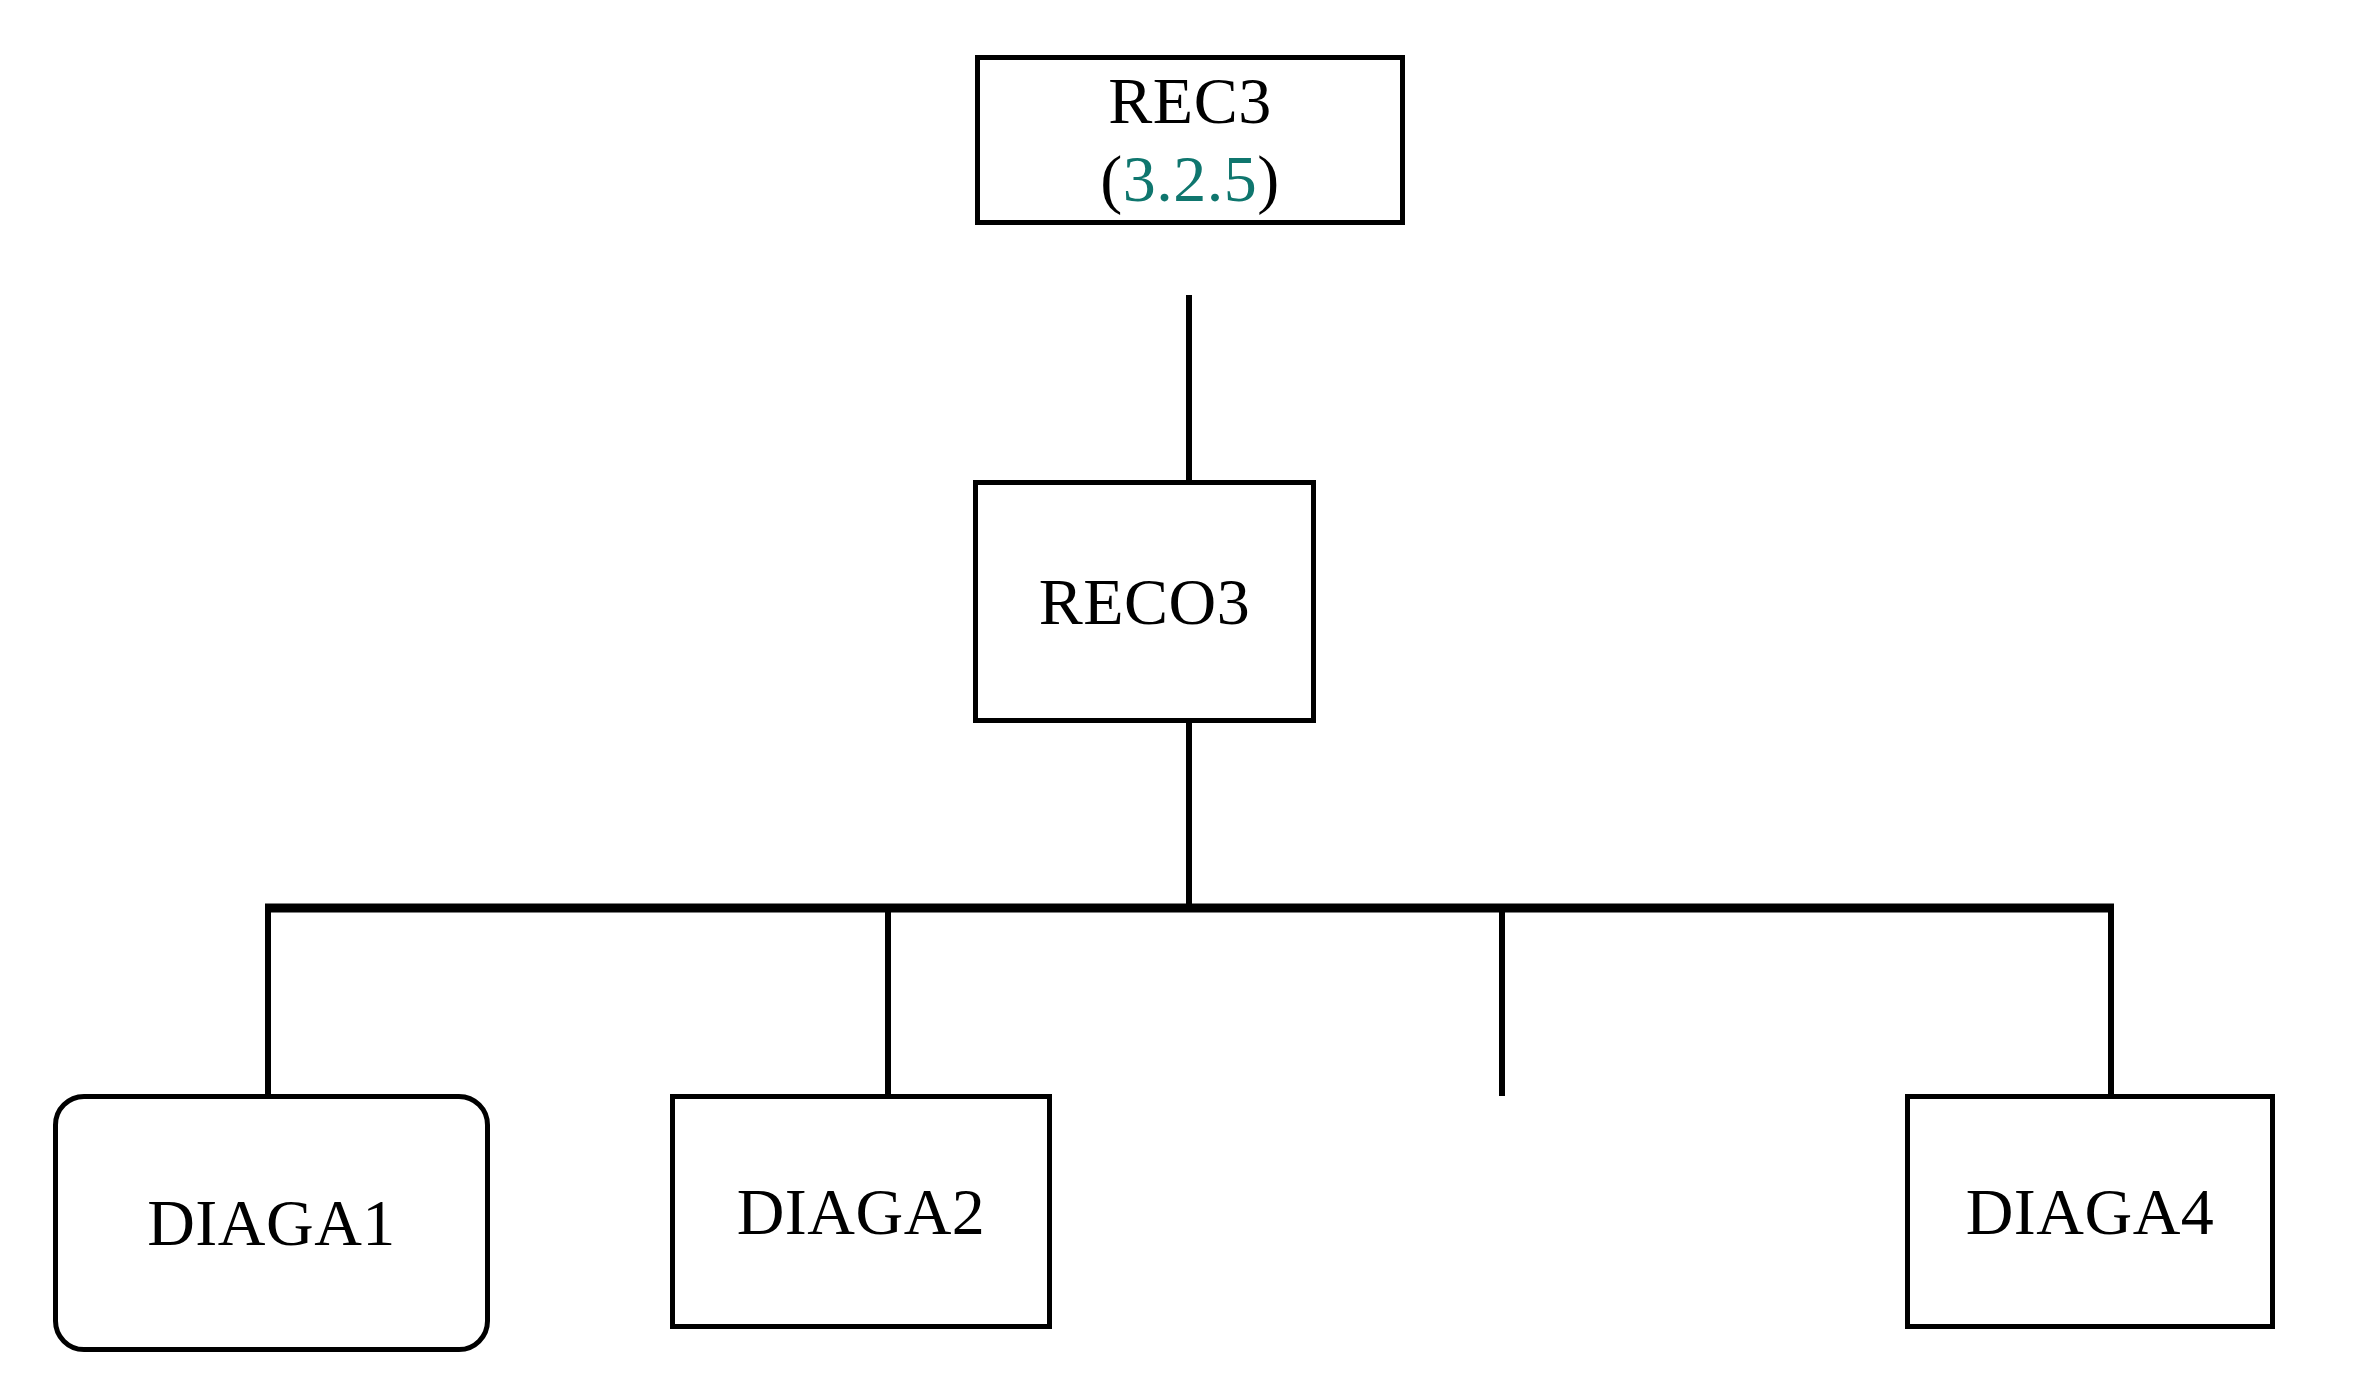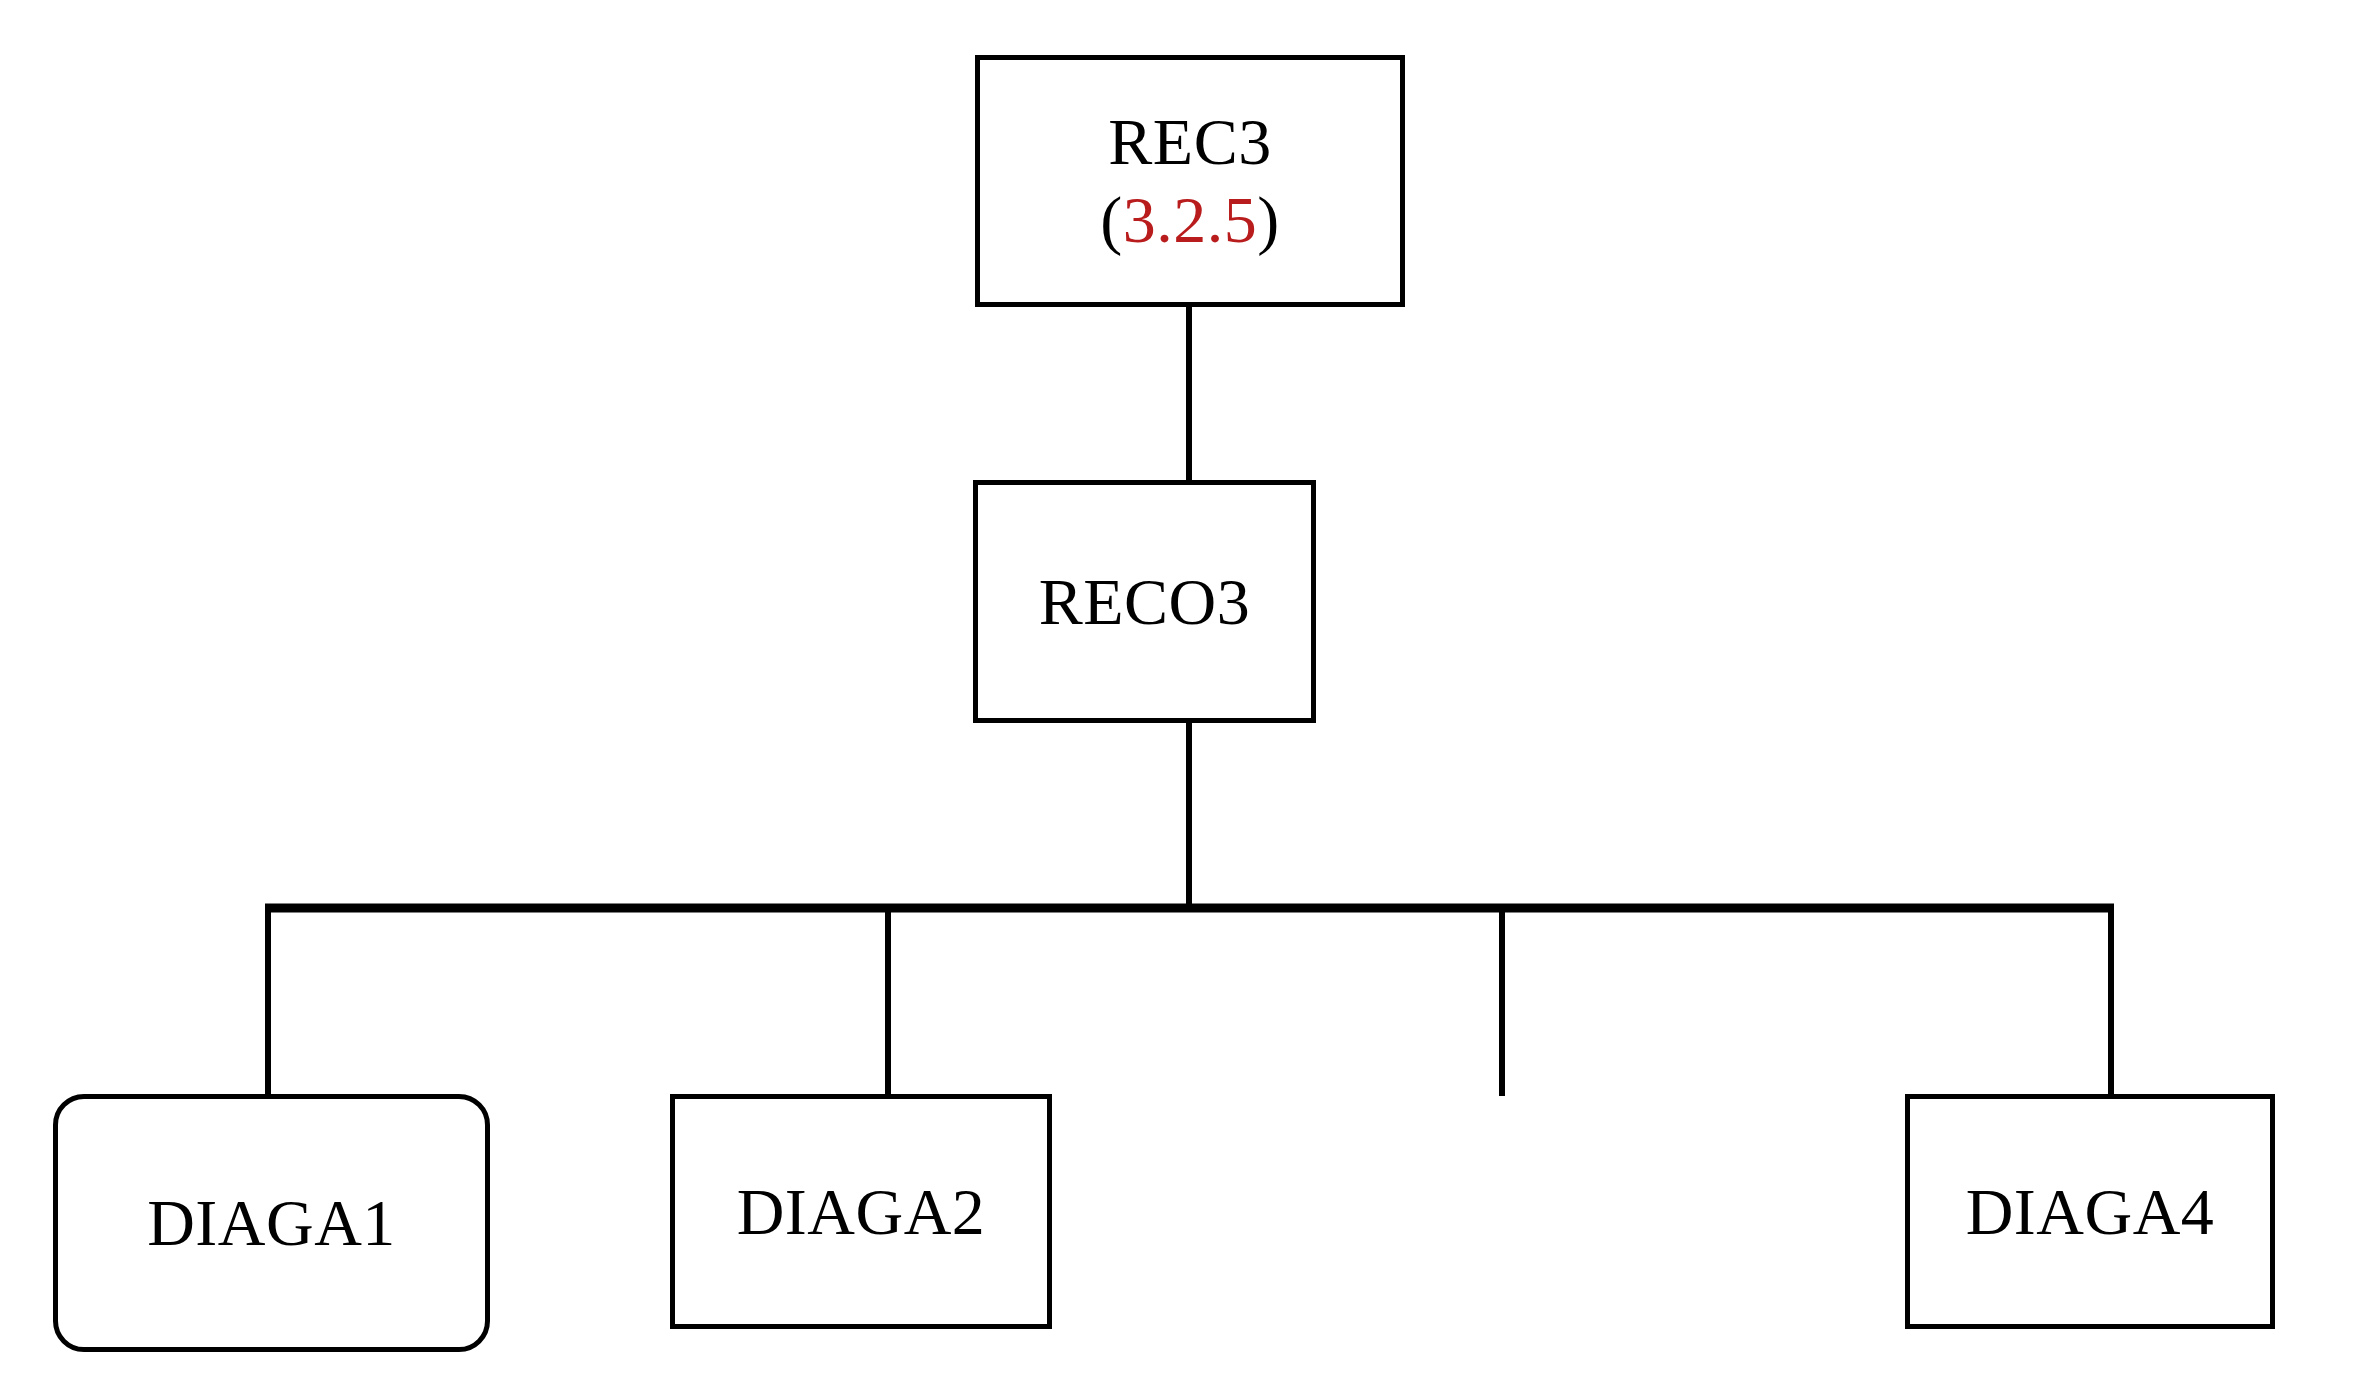--- a/index.html
+++ b/index.html
@@ -47,24 +47,24 @@
     letter-spacing: 0.5px;
   }
   .node-line.version {
     font-size: 66px;
     margin-top: 4px;
   }
   .version .paren {
     color: #000000;
   }
   .version .vnum {
-    color: #b91c1c;
+    color: #0f766e;
   }
   
-  #node-rec3  { left: 975px;  top: 55px;   width: 430px; height: 252px; text-align: center; }
+  #node-rec3  { left: 975px;  top: 55px;   width: 430px; height: 170px; text-align: center; }
   #node-reco3 { left: 973px;  top: 480px;  width: 343px; height: 243px; }
   #node-diaga1 { left: 53px;   top: 1094px; width: 437px; height: 258px; border-radius: 31px; }
   #node-diaga2 { left: 670px;  top: 1094px; width: 382px; height: 235px; }
   #node-diaga3 { left: 1288px; top: 1094px; width: 437px; height: 235px; }
   #node-diaga4 { left: 1905px; top: 1094px; width: 370px; height: 235px; }
 </style>
 </head>
 <body>
 
 <div id="stage">

